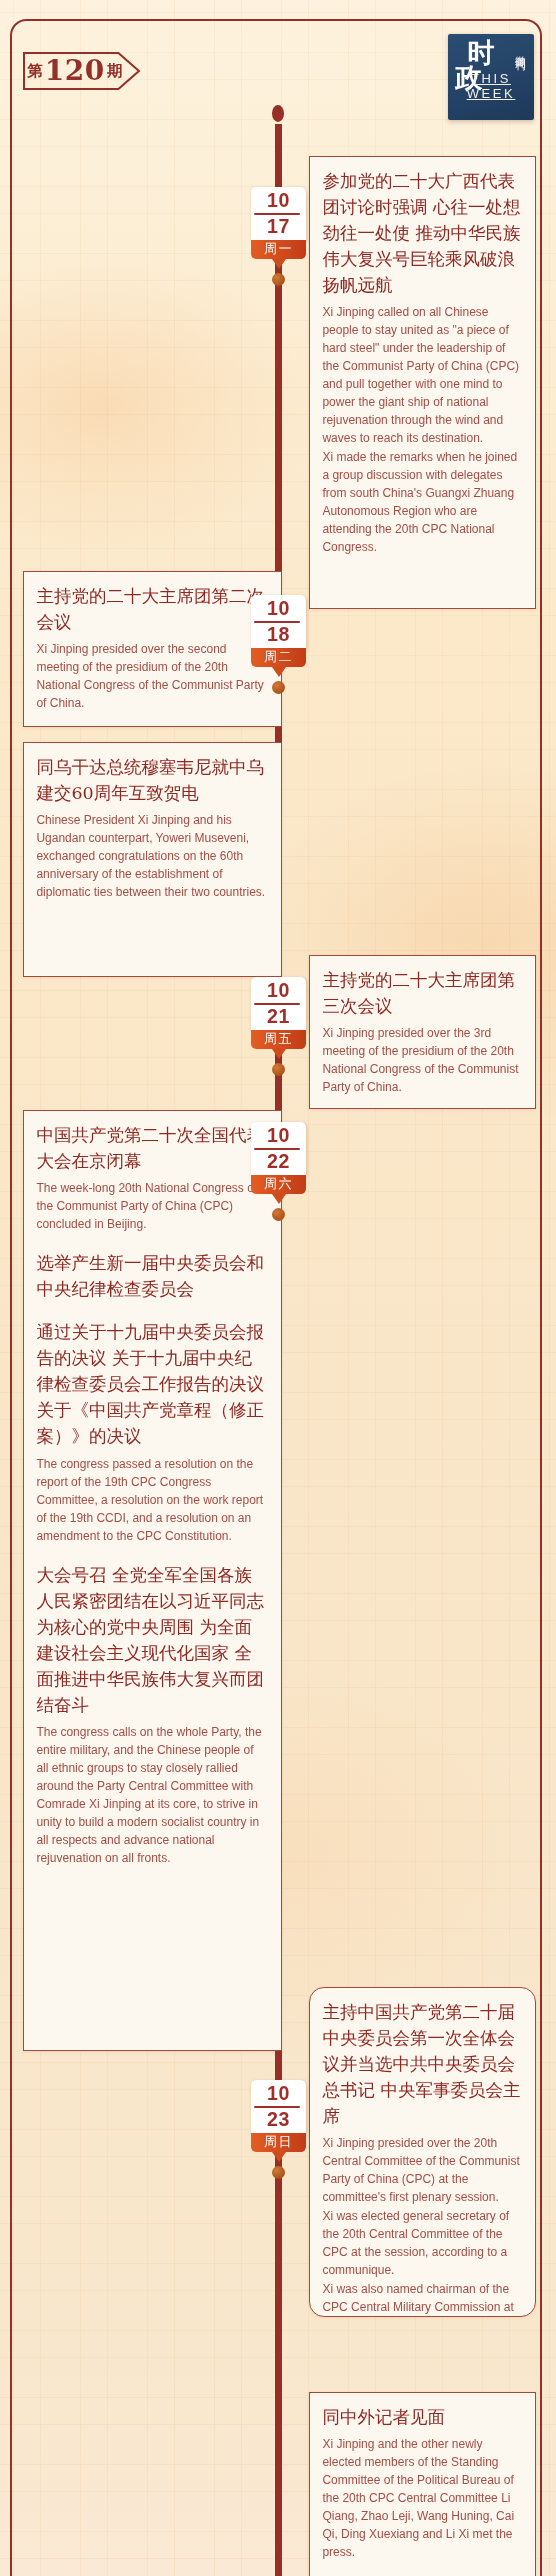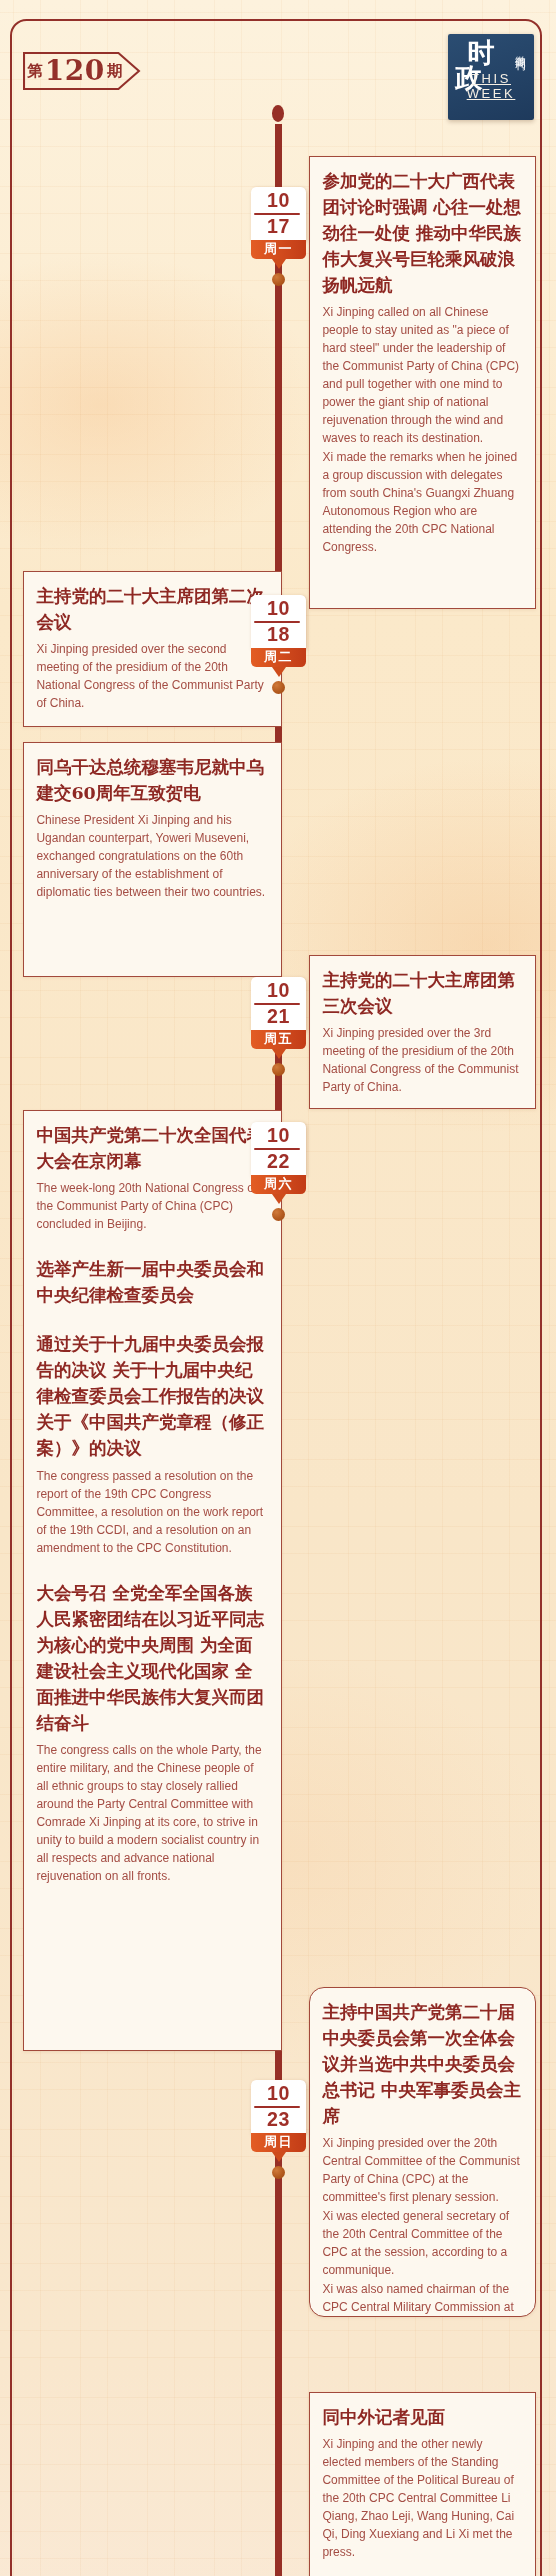--- a/index.html
+++ b/index.html
@@ -52,34 +52,34 @@
   
   .tl-topdot{position:absolute; left:272px; top:105px; width:12.4px; height:17px; border-radius:50%; background:#962f26;}
   .tl-line{position:absolute; left:275px; top:124px; width:7.2px; height:2977px; background:#962f26;}
 
   
   .date-node{position:absolute; left:251px; width:55px; z-index:5;}
   .dn-box{background:#fff; border-radius:5.2px 5.2px 0 0; padding:4.1px 0 3.1px; text-align:center;
     box-shadow:1px 1.5px 3.6px rgba(140,70,25,.28);}
   .dn-m,.dn-d{font-size:19.6px; font-weight:700; color:#9f2f28; line-height:19.6px; letter-spacing:0.5px;}
   .dn-divider{height:2.6px; background:#9f2f28; width:46px; margin:2.1px 4.1px 2.1px 3.1px; border-radius:1px;}
-  .dn-week{height:18.5px; line-height:18.5px; text-align:center; color:#fff; font-size:13px; font-weight:700; letter-spacing:1.5px;
+  .dn-week{height:18.5px; line-height:18.5px; text-align:center; color:#fff; font-size:13px; font-weight:400; letter-spacing:1.5px;
     background:linear-gradient(90deg,#e35d24,#c23c17); border-radius:0 0 5.2px 5.2px;}
   .dn-pointer{width:0; height:0; margin:0 auto;
     border-left:7.2px solid transparent; border-right:7.2px solid transparent; border-top:10.3px solid #ce4c1c;}
   .dn-dot{width:13.4px; height:13.4px; border-radius:50%; margin:4.1px auto 0;
     background:radial-gradient(circle at 35% 32%, #d07a3a 0%, #b35a1e 55%, #9c4a14 100%);}
 
   
   .card{position:absolute; box-sizing:border-box; background:#fdf8ef; border:1px solid #a2493b;
     padding:11.3px 12.4px; overflow:hidden; z-index:3; box-shadow:0 1px 3.1px rgba(150,90,40,.12);}
   .card.left{left:23px; width:259px;}
   .card.right{left:309px; width:227px;}
-  .blk + .blk{margin-top:23px;}
-  .cn{font-family:"DejaVu Serif","Liberation Serif",serif; font-weight:700; color:#8e2823;
+  .blk + .blk{margin-top:17px;}
+  .cn{font-family:"DejaVu Serif","Liberation Serif",serif; font-weight:400; color:#8e2823;
     font-size:17.5px; line-height:26px; margin:0 0 5.2px;}
   .en{color:#a44d44; font-size:12px; line-height:18px; margin:0;}
   .en + .en{margin-top:1px;}
 </style>
 </head>
 <body>
 
 <div class="poster">
 
   <div class="frame"></div>

